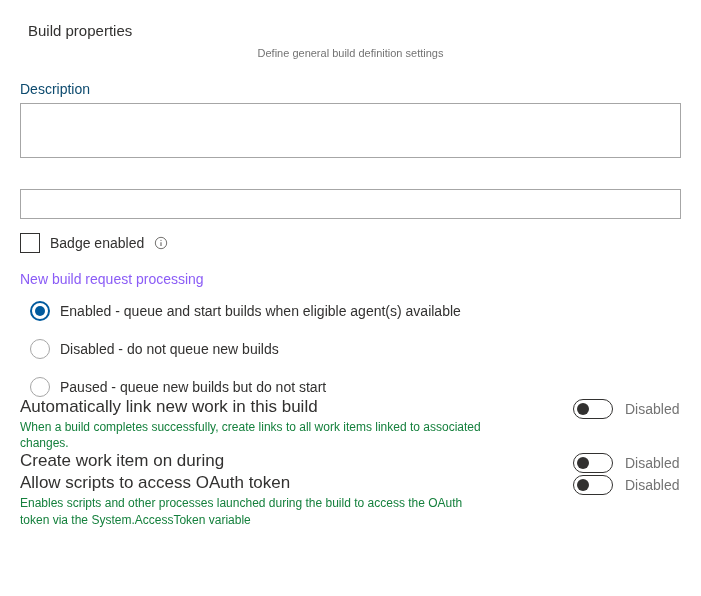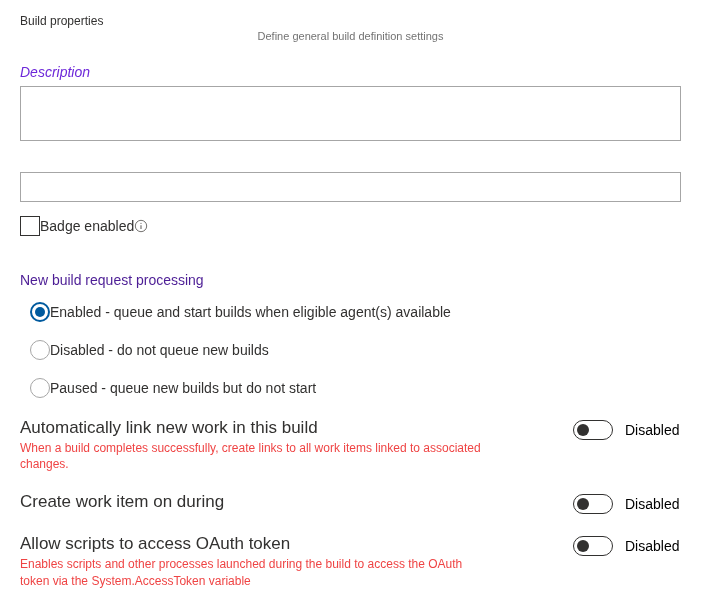--- a/index.html
+++ b/index.html
@@ -5,87 +5,87 @@
   * { box-sizing: border-box; }
   html, body {
     margin: 0; padding: 0;
     font-family: "Segoe UI", -apple-system, BlinkMacSystemFont, sans-serif;
     font-size: 14px;
     color: #323130;
     background: #fff;
     width: 701px;
   }
   .page { padding: 14px 20px 20px 20px; }
-  .page-title { font-size: 12px; font-weight: 400; color: #323130; margin: 0; }
+  .page-title { font-size: 15px; font-weight: 400; color: #323130; margin: 8px; }
   .page-subtitle { font-size: 11px; color: #737373; margin: 2px 0 0 0; text-align: center; }
   .field { margin-top: 22px; }
-  .field-label { font-size: 14px; color: #6d28d9; display: flex; align-items: center; gap: 6px; font-style: italic; }
+  .field-label { font-size: 14px; color: #0c4a6e; display: flex; align-items: center; gap: 6px; }
   .info-icon {
     display: inline-flex; align-items: center; justify-content: center;
     width: 14px; height: 14px;
   }
   .info-icon svg { width: 14px; height: 14px; }
   textarea.text-input, input.text-input {
     width: 100%;
     margin-top: 6px;
     border: 1px solid #a6a6a6;
     background: #fff;
     font-family: inherit;
     font-size: 14px;
     padding: 6px 8px;
     resize: none;
     outline: none;
   }
   textarea.text-input { height: 55px; }
   input.text-input { height: 30px; }
   .checkbox-row {
     margin-top: 14px;
-    display: flex; align-items: center; 
+    display: flex; align-items: center; gap: 10px;
   }
   .checkbox {
     width: 20px; height: 20px;
     border: 1px solid #323130;
     background: #fff;
     cursor: pointer;
   }
-  .section-label { margin-top: 36px; font-size: 14px; color: #4c1d95; }
+  .section-label { margin-top: 18px; font-size: 14px; color: #8b5cf6; }
   .radio-group { margin-top: 14px; padding-left: 10px; display: flex; flex-direction: column; gap: 18px; }
-  .radio-row { display: flex; align-items: center; cursor: pointer; }
+  .radio-row { display: flex; align-items: center; gap: 10px; cursor: pointer; }
   .radio {
     width: 20px; height: 20px; border-radius: 50%;
     border: 1px solid #323130;
     display: flex; align-items: center; justify-content: center;
     flex-shrink: 0;
   }
   .radio.selected { border: 2px solid #005a9e; }
   .radio.selected::after {
     content: ""; display: block;
     width: 10px; height: 10px; border-radius: 50%;
     background: #005a9e;
   }
   .radio.unselected { border: 1px solid #a6a6a6; }
-  .toggle-section { margin-top: 20px; display: flex; align-items: flex-start; gap: 32px; }
+  .toggle-section { display: flex; align-items: flex-start; gap: 32px; }
   .toggle-text { flex: 1; }
   .toggle-title { font-size: 17px; font-weight: 400; color: #323130; margin: 0; }
-  .toggle-desc { font-size: 12px; color: #ef4444; margin: 2px 0 0 0; max-width: 470px; line-height: 1.35; }
+  .toggle-desc { font-size: 12px; color: #15803d; margin: 2px 0 0 0; max-width: 470px; line-height: 1.35; }
   .toggle-control { display: flex; align-items: center; gap: 12px; flex-shrink: 0; padding-top: 2px; }
   .toggle {
     width: 40px; height: 20px; border-radius: 10px;
     border: 1px solid #323130;
     position: relative;
     cursor: pointer;
     background: #fff;
   }
   .toggle::after {
     content: ""; position: absolute;
     width: 12px; height: 12px; border-radius: 50%;
     background: #323130;
     top: 3px; left: 3px;
   }
-  .toggle-state { font-size: 14px; color: #000000; min-width: 56px; }
+  .toggle-state { font-size: 14px; color: #737373; min-width: 56px; }
 </style>
 </head>
 <body>
 
 <div class="page">
 
   <h1 class="page-title">Build properties</h1>
   <div class="page-subtitle">Define general build definition settings</div>
 
   <div class="field">

